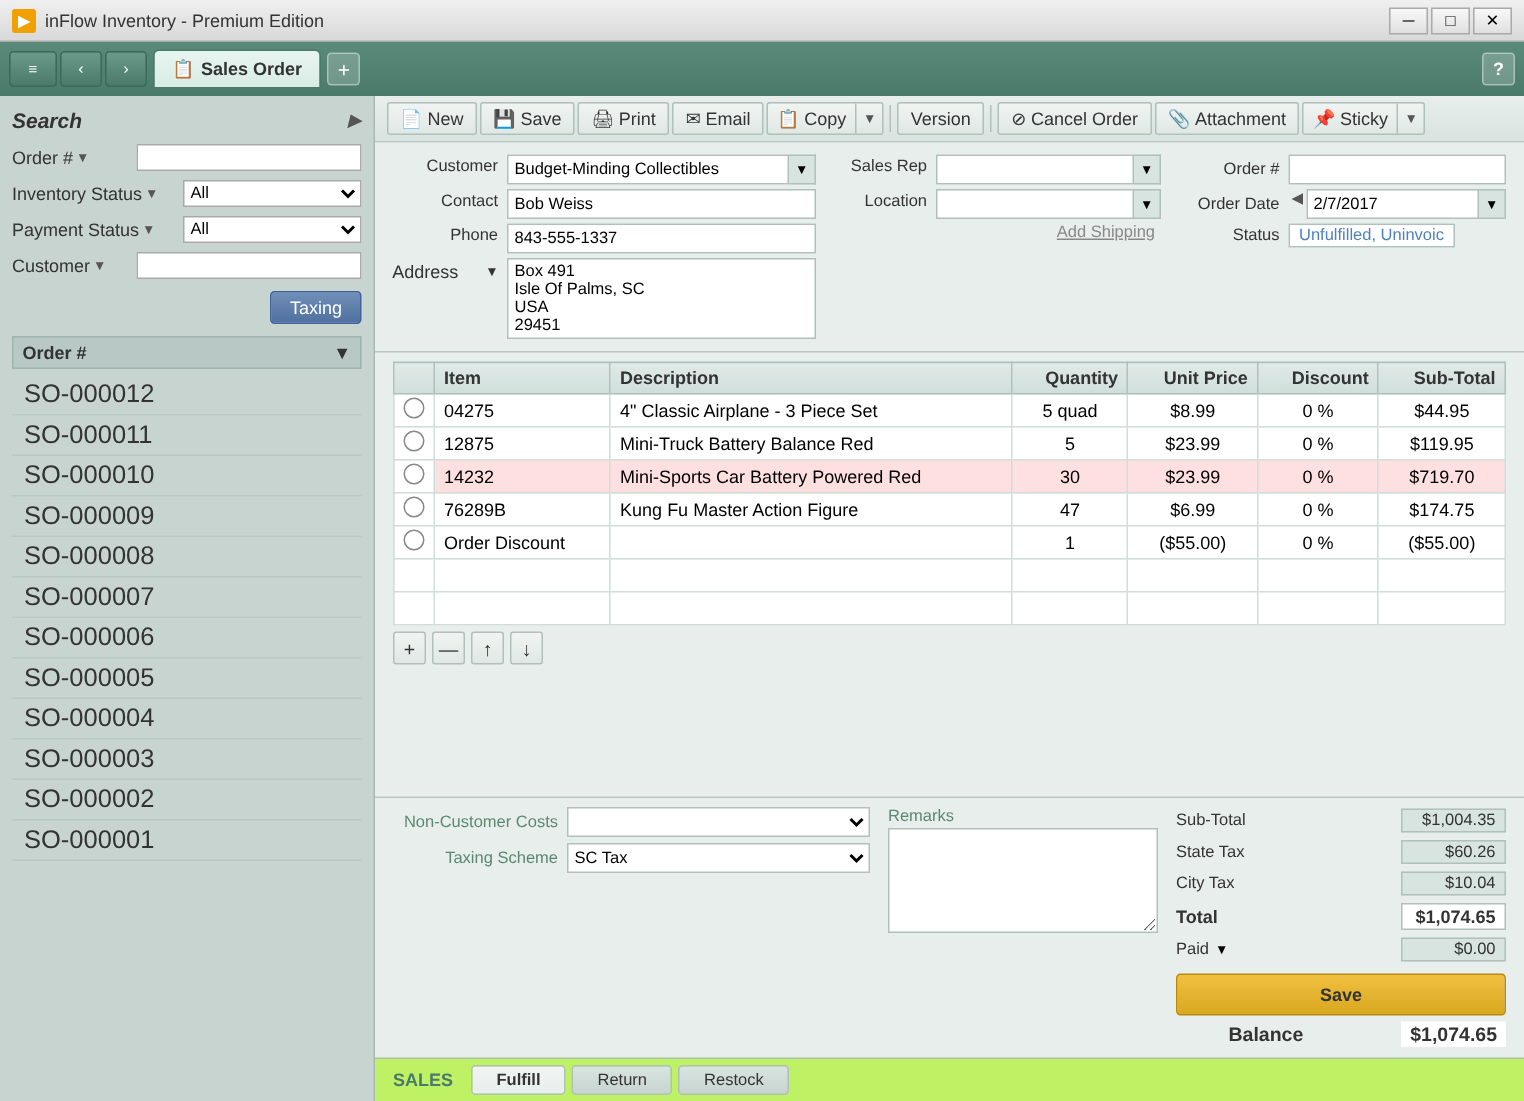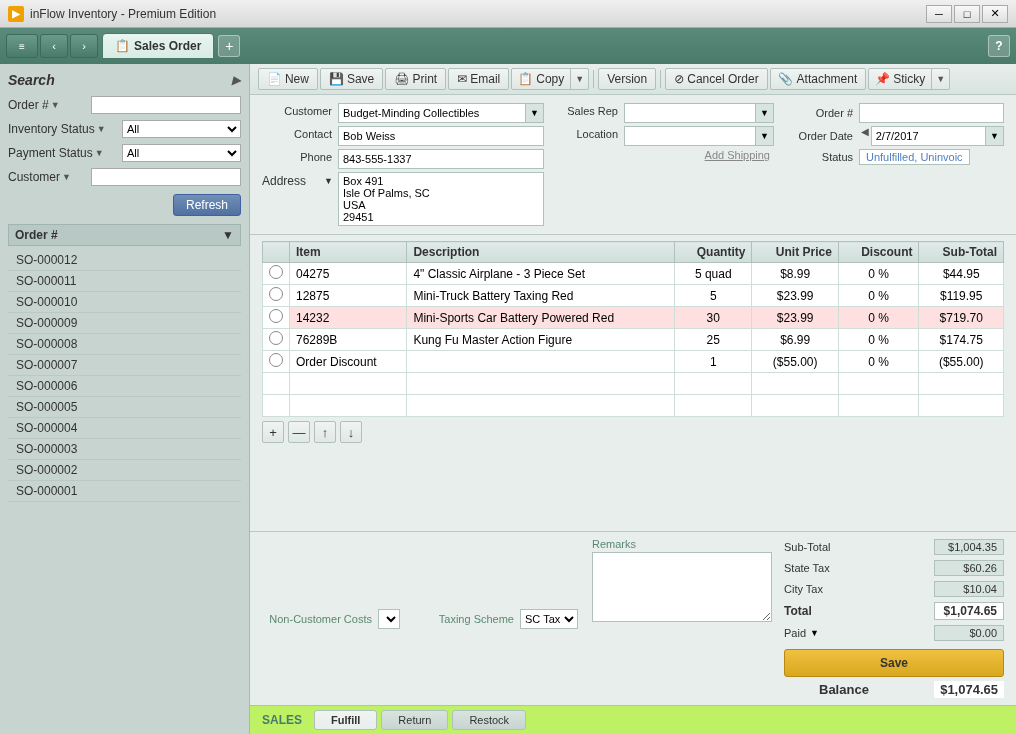--- a/index.html
+++ b/index.html
@@ -165,21 +165,21 @@
       border: 1px solid #a0b4b0;
       margin-top: 4px;
       cursor: pointer;
     }
     .order-list-header span { font-size: 12px; font-weight: bold; color: #333; }
     .order-list { flex: 1; overflow-y: auto; }
     .order-item {
       padding: 3px 8px;
       cursor: pointer;
       color: #333;
-      font-size: 12px;
+      font-size: 17px;
       border-bottom: 1px solid #bcc8c4;
     }
 
     
     .content-area {
       flex: 1;
       display: flex;
       flex-direction: column;
       background: #e8eeec;
     }
@@ -306,21 +306,21 @@
     }
 
     
     .bottom-area {
       padding: 6px 12px;
       background: #e8eeec;
       border-top: 1px solid #b8c8c4;
       display: flex;
       gap: 12px;
     }
-    .bottom-left { flex: 1; display: flex; gap: 4px; }
+    .bottom-left { flex: 1; display: flex; flex-direction: column; gap: 4px; }
     .bottom-middle { width: 180px; }
     .bottom-right { width: 220px; display: flex; flex-direction: column; gap: 3px; }
 
     .bottom-field-row { display: flex; align-items: center; gap: 6px; }
     .bottom-label { width: 110px; font-size: 11px; color: #5a8870; text-align: right; flex-shrink: 0; }
     .bottom-select { flex: 1; height: 20px; border: 1px solid #b0c0bc; background: white; font-size: 11px; }
 
     .remarks-label { font-size: 11px; color: #5a8870; margin-bottom: 2px; }
 
     .summary-row { display: flex; justify-content: space-between; align-items: center; padding: 1px 0; }
@@ -463,21 +463,21 @@
     </div>
 
     <div class="search-field-row">
       <div class="search-label">
         <span>Customer</span>
         <span class="dropdown-arrow">▼</span>
       </div>
       <input class="search-input" type="text" style="">
     </div>
 
-    <button class="refresh-btn">Refresh</button>
+    <button class="refresh-btn">Taxing</button>
 
     <div class="order-list-header">
       <span>Order #</span>
       <span>▼</span>
     </div>
 
     <div class="order-list">
       <div class="order-item">SO-000012</div>
       <div class="order-item">SO-000011</div>
       <div class="order-item">SO-000010</div>
@@ -554,21 +554,21 @@
           </div>
           <div class="form-row">
             <div class="form-label">Contact</div>
             <input class="form-input" type="text" value="Bob Weiss" style="">
           </div>
           <div class="form-row">
             <div class="form-label">Phone</div>
             <input class="form-input" type="text" value="843-555-1337" style="">
           </div>
           <div class="form-row" style="align-items:flex-start;">
-            <div class="form-label" style="display:flex;align-items:center;gap:18px;">
+            <div class="form-label" style="display:flex;align-items:center;gap:18px;justify-content:center;">
               <span>Address</span>
               <span style="font-size:9px;">▼</span>
             </div>
             <textarea class="form-textarea" rows="4" style="">Box 491
 Isle Of Palms, SC
 USA
 29451</textarea>
           </div>
         </div>
 
@@ -630,40 +630,40 @@
             <td>04275</td>
             <td>4" Classic Airplane - 3 Piece Set</td>
             <td class="num">5 quad</td>
             <td class="num">$8.99</td>
             <td class="num">0 %</td>
             <td class="num">$44.95</td>
           </tr>
           <tr>
             <td class="center"><span class="circle-btn"></span></td>
             <td>12875</td>
-            <td>Mini-Truck Battery Taxing Red</td>
+            <td>Mini-Truck Battery Balance Red</td>
             <td class="num">5</td>
             <td class="num">$23.99</td>
             <td class="num">0 %</td>
             <td class="num">$119.95</td>
           </tr>
           <tr style="background:#ffe0e0;">
             <td class="center"><span class="circle-btn"></span></td>
             <td style="background:#ffe0e0;">14232</td>
             <td style="background:#ffe0e0;">Mini-Sports Car Battery Powered Red</td>
             <td class="num" style="background:#ffe0e0;">30</td>
             <td class="num" style="background:#ffe0e0;">$23.99</td>
             <td class="num" style="background:#ffe0e0;">0 %</td>
             <td class="num" style="background:#ffe0e0;">$719.70</td>
           </tr>
           <tr>
             <td class="center"><span class="circle-btn"></span></td>
             <td>76289B</td>
             <td>Kung Fu Master Action Figure</td>
-            <td class="num">25</td>
+            <td class="num">47</td>
             <td class="num">$6.99</td>
             <td class="num">0 %</td>
             <td class="num">$174.75</td>
           </tr>
           <tr>
             <td class="center"><span class="circle-btn"></span></td>
             <td style="border:1px dashed #aaa;">Order Discount</td>
             <td></td>
             <td class="num">1</td>
             <td class="num">($55.00)</td>

